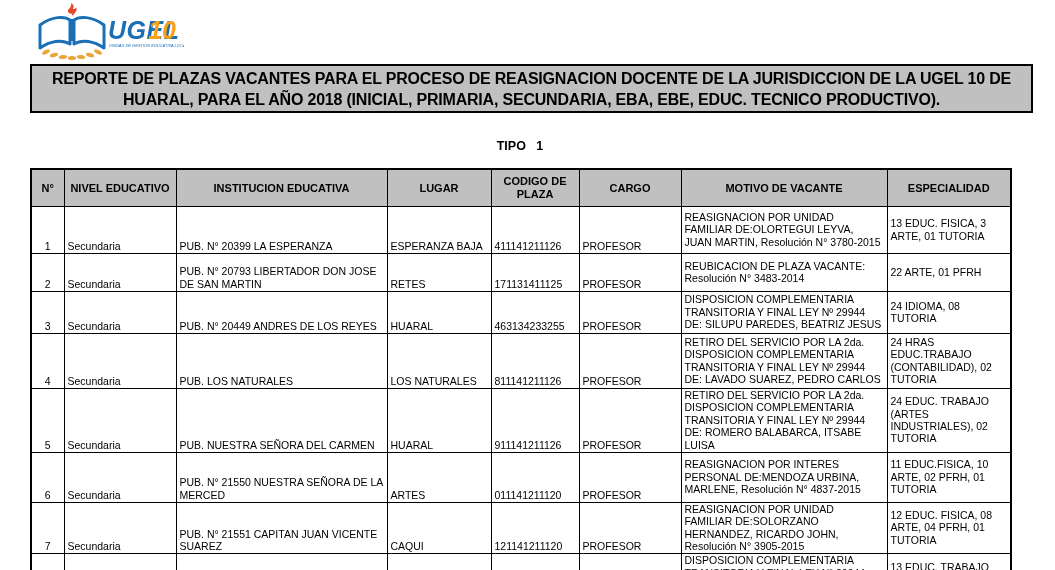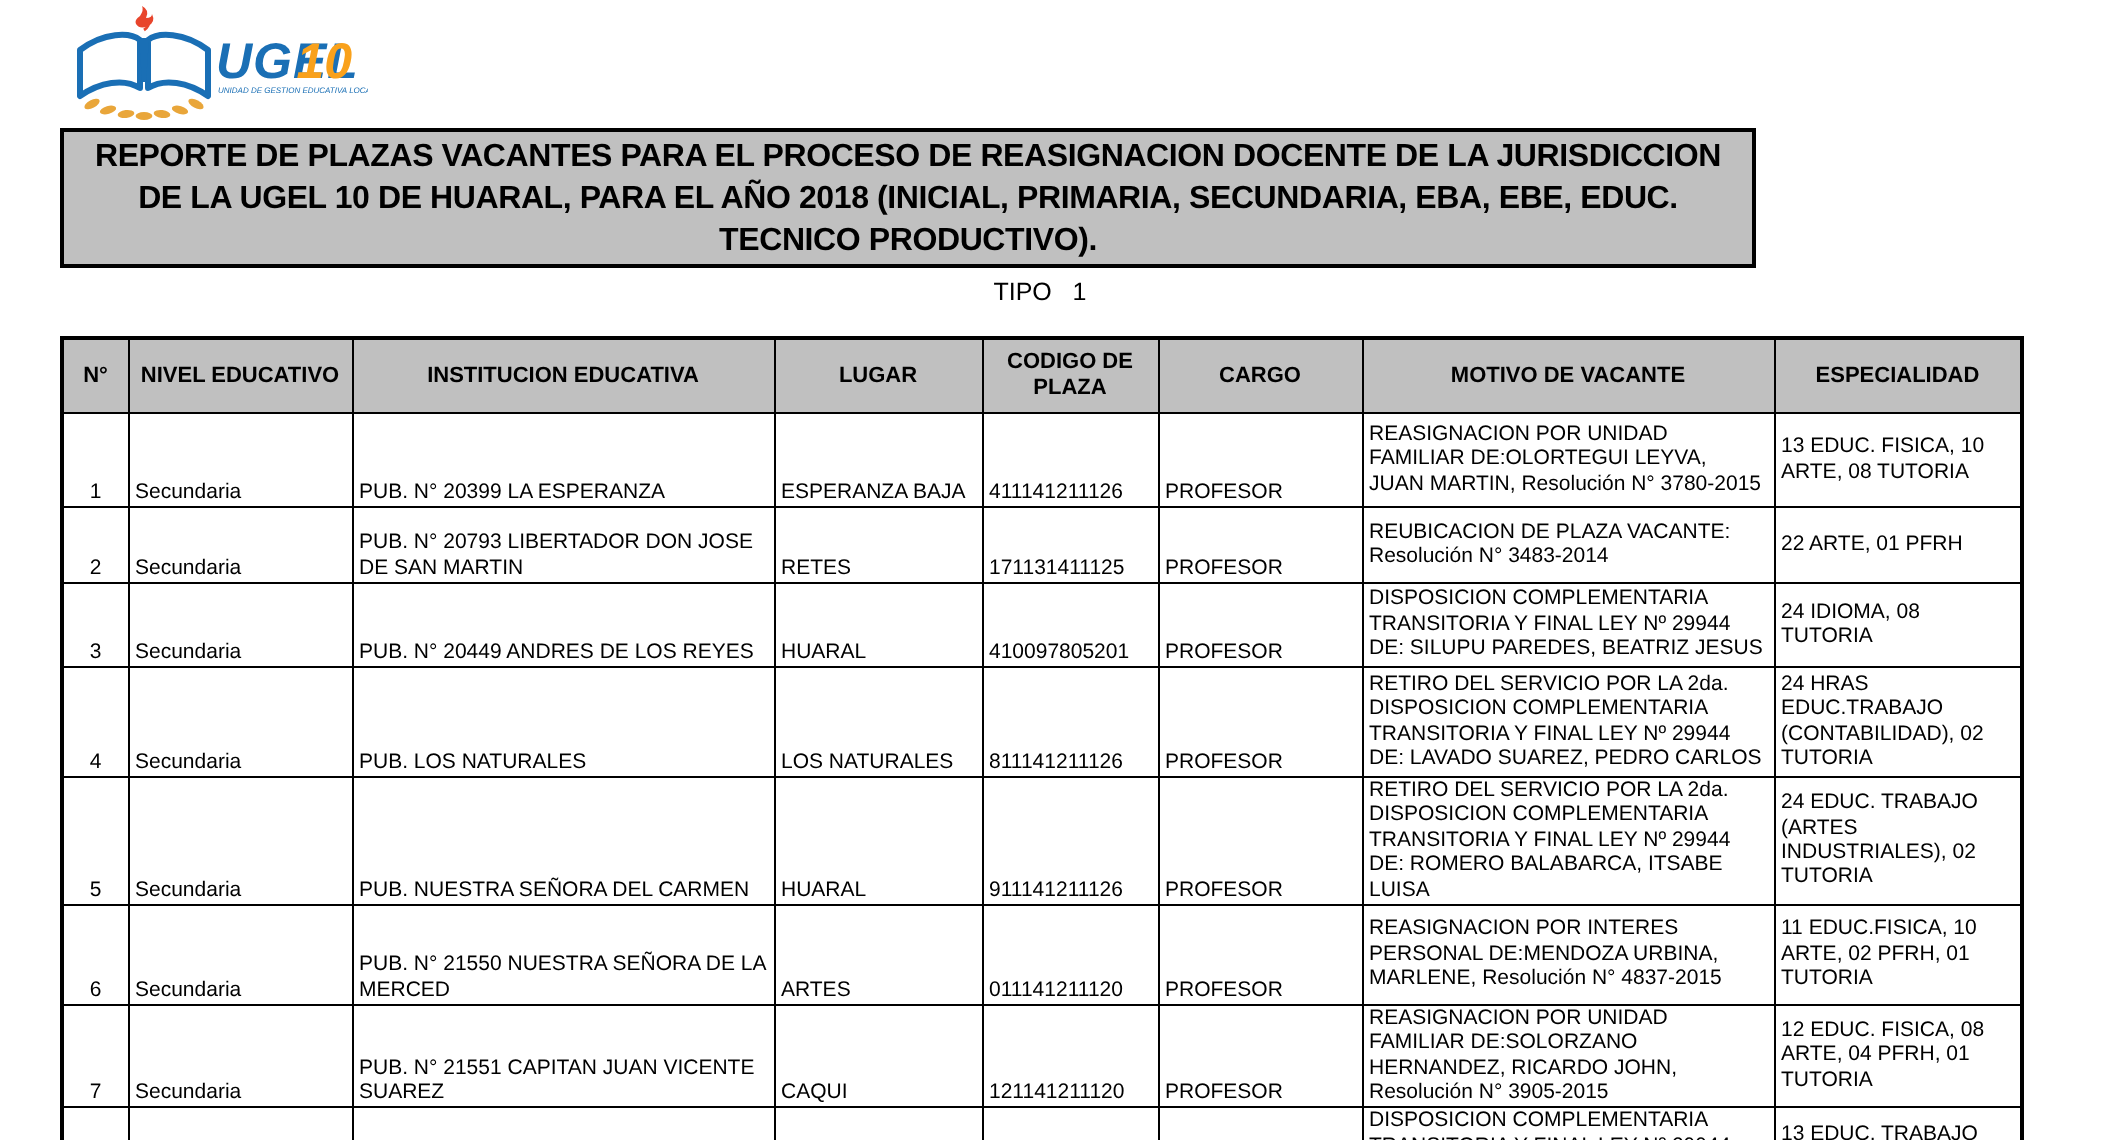--- a/index.html
+++ b/index.html
@@ -5,28 +5,28 @@
   html,body{margin:0;padding:0;}
   body{
     width:1055px;height:570px;overflow:hidden;background:#ffffff;
     font-family:"Liberation Sans","DejaVu Sans",sans-serif;color:#000;
     position:relative;
   }
   
   .logo-wrap{position:absolute;left:24px;top:3px;width:160px;height:58px;font-style:italic;}
   
   .title-box{
-    position:absolute;left:30px;top:64px;width:848px;box-sizing:border-box;
+    position:absolute;left:30px;top:64px;width:1003px;box-sizing:border-box;
     background:#c0c0c0;border:2px solid #000;
     text-align:center;font-weight:bold;font-size:16px;line-height:1.32;
     padding:2px 8px 1px 8px;letter-spacing:-0.2px;
   }
   .tipo-label{
     position:absolute;left:30px;top:139px;width:980px;text-align:center;
-    font-weight:normal;font-size:12.5px;white-space:pre;
+    font-weight:bold;font-size:12.5px;white-space:pre;
   }
   
   .report-table{
     position:absolute;left:30px;top:168px;width:980px;
     border-collapse:collapse;table-layout:fixed;border:2px solid #000;
   }
   .report-table th,.report-table td{
     border:1px solid #000;overflow:hidden;
   }
   .report-table thead th{
@@ -109,38 +109,38 @@
   </thead>
   <tbody>
       <tr>
         <td class="col-n">1</td>
         <td class="col-nivel">Secundaria</td>
         <td class="col-institucion">PUB. N° 20399 LA ESPERANZA</td>
         <td class="col-lugar">ESPERANZA BAJA</td>
         <td class="col-codigo">411141211126</td>
         <td class="col-cargo">PROFESOR</td>
         <td class="col-motivo">REASIGNACION POR UNIDAD FAMILIAR DE:OLORTEGUI LEYVA, JUAN MARTIN, Resolución N° 3780-2015</td>
-        <td class="col-especialidad">13 EDUC. FISICA, 10 ARTE, 08 TUTORIA</td>
+        <td class="col-especialidad">13 EDUC. FISICA, 3 ARTE, 01 TUTORIA</td>
       </tr>
       <tr>
         <td class="col-n">2</td>
         <td class="col-nivel">Secundaria</td>
         <td class="col-institucion">PUB. N° 20793 LIBERTADOR DON JOSE DE SAN MARTIN</td>
         <td class="col-lugar">RETES</td>
         <td class="col-codigo">171131411125</td>
         <td class="col-cargo">PROFESOR</td>
         <td class="col-motivo">REUBICACION DE PLAZA VACANTE: Resolución N° 3483-2014</td>
         <td class="col-especialidad">22 ARTE, 01 PFRH</td>
       </tr>
       <tr>
         <td class="col-n">3</td>
         <td class="col-nivel">Secundaria</td>
         <td class="col-institucion">PUB. N° 20449 ANDRES DE LOS REYES</td>
         <td class="col-lugar">HUARAL</td>
-        <td class="col-codigo">410097805201</td>
+        <td class="col-codigo">463134233255</td>
         <td class="col-cargo">PROFESOR</td>
         <td class="col-motivo">DISPOSICION COMPLEMENTARIA TRANSITORIA Y FINAL LEY Nº 29944 DE: SILUPU PAREDES, BEATRIZ JESUS</td>
         <td class="col-especialidad">24 IDIOMA, 08 TUTORIA</td>
       </tr>
       <tr>
         <td class="col-n">4</td>
         <td class="col-nivel">Secundaria</td>
         <td class="col-institucion">PUB. LOS NATURALES</td>
         <td class="col-lugar">LOS NATURALES</td>
         <td class="col-codigo">811141211126</td>

